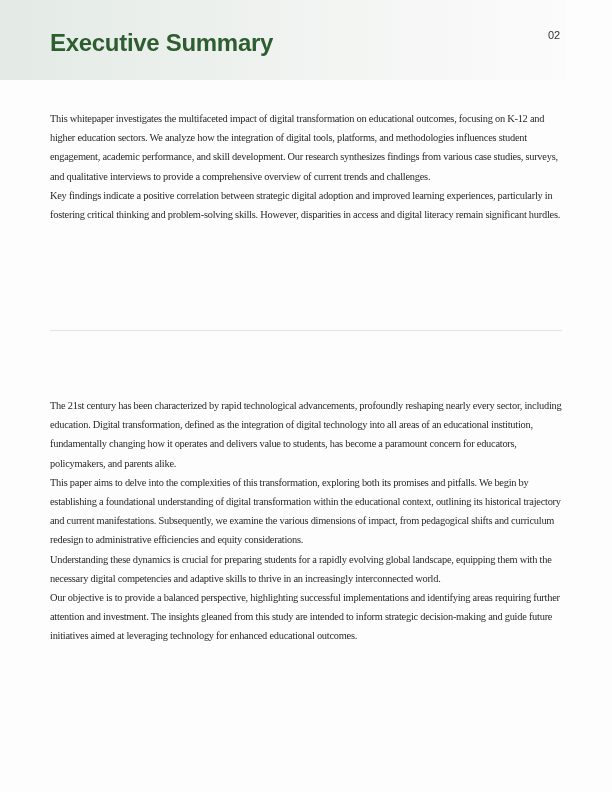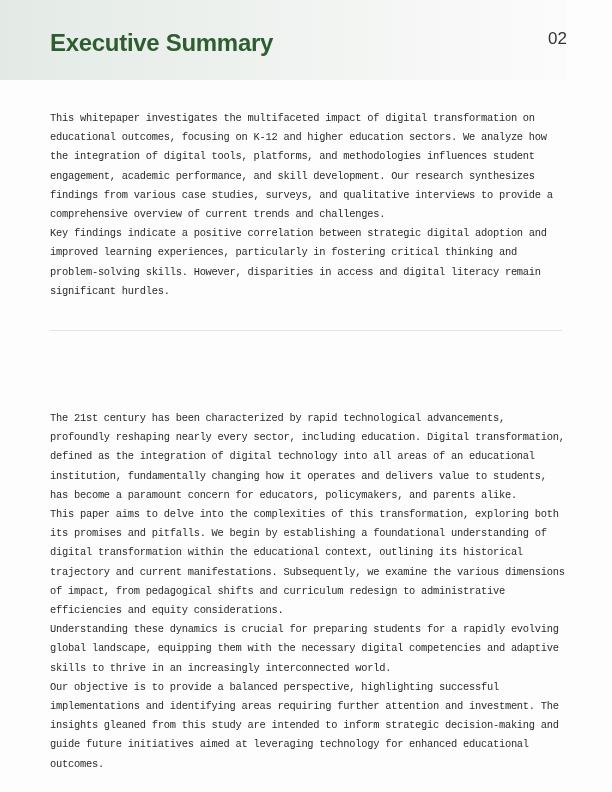--- a/index.html
+++ b/index.html
@@ -33,36 +33,36 @@
       color: #2e5e30;
       line-height: 1;
     }
     .title-exec { top: 31px; }
     .title-intro { top: 361px; }
     .page-number {
       position: absolute;
       left: 548px;
       top: 29px;
       font-family: "Liberation Sans", "DejaVu Sans", sans-serif;
-      font-size: 17px;
+      font-size: 11px;
       color: #333333;
     }
     .body-text {
       position: absolute;
       left: 50px;
       width: 516px;
-      font-family: Liberation Mono, monospace;
+      font-family: Liberation Serif, serif;
       font-size: 10.4px;
       line-height: 19.2px;
       color: #2a2a2a;
       letter-spacing: -0.25px;
     }
     .body-text p { margin: 0; }
     .exec-body { top: 109px; }
-    .intro-body { top: 409px; }
+    .intro-body { top: 396px; }
     .divider {
       position: absolute;
       left: 50px;
       top: 330px;
       width: 512px;
       height: 1px;
       background: #e3e3e3;
     }
   </style>
 </head>

